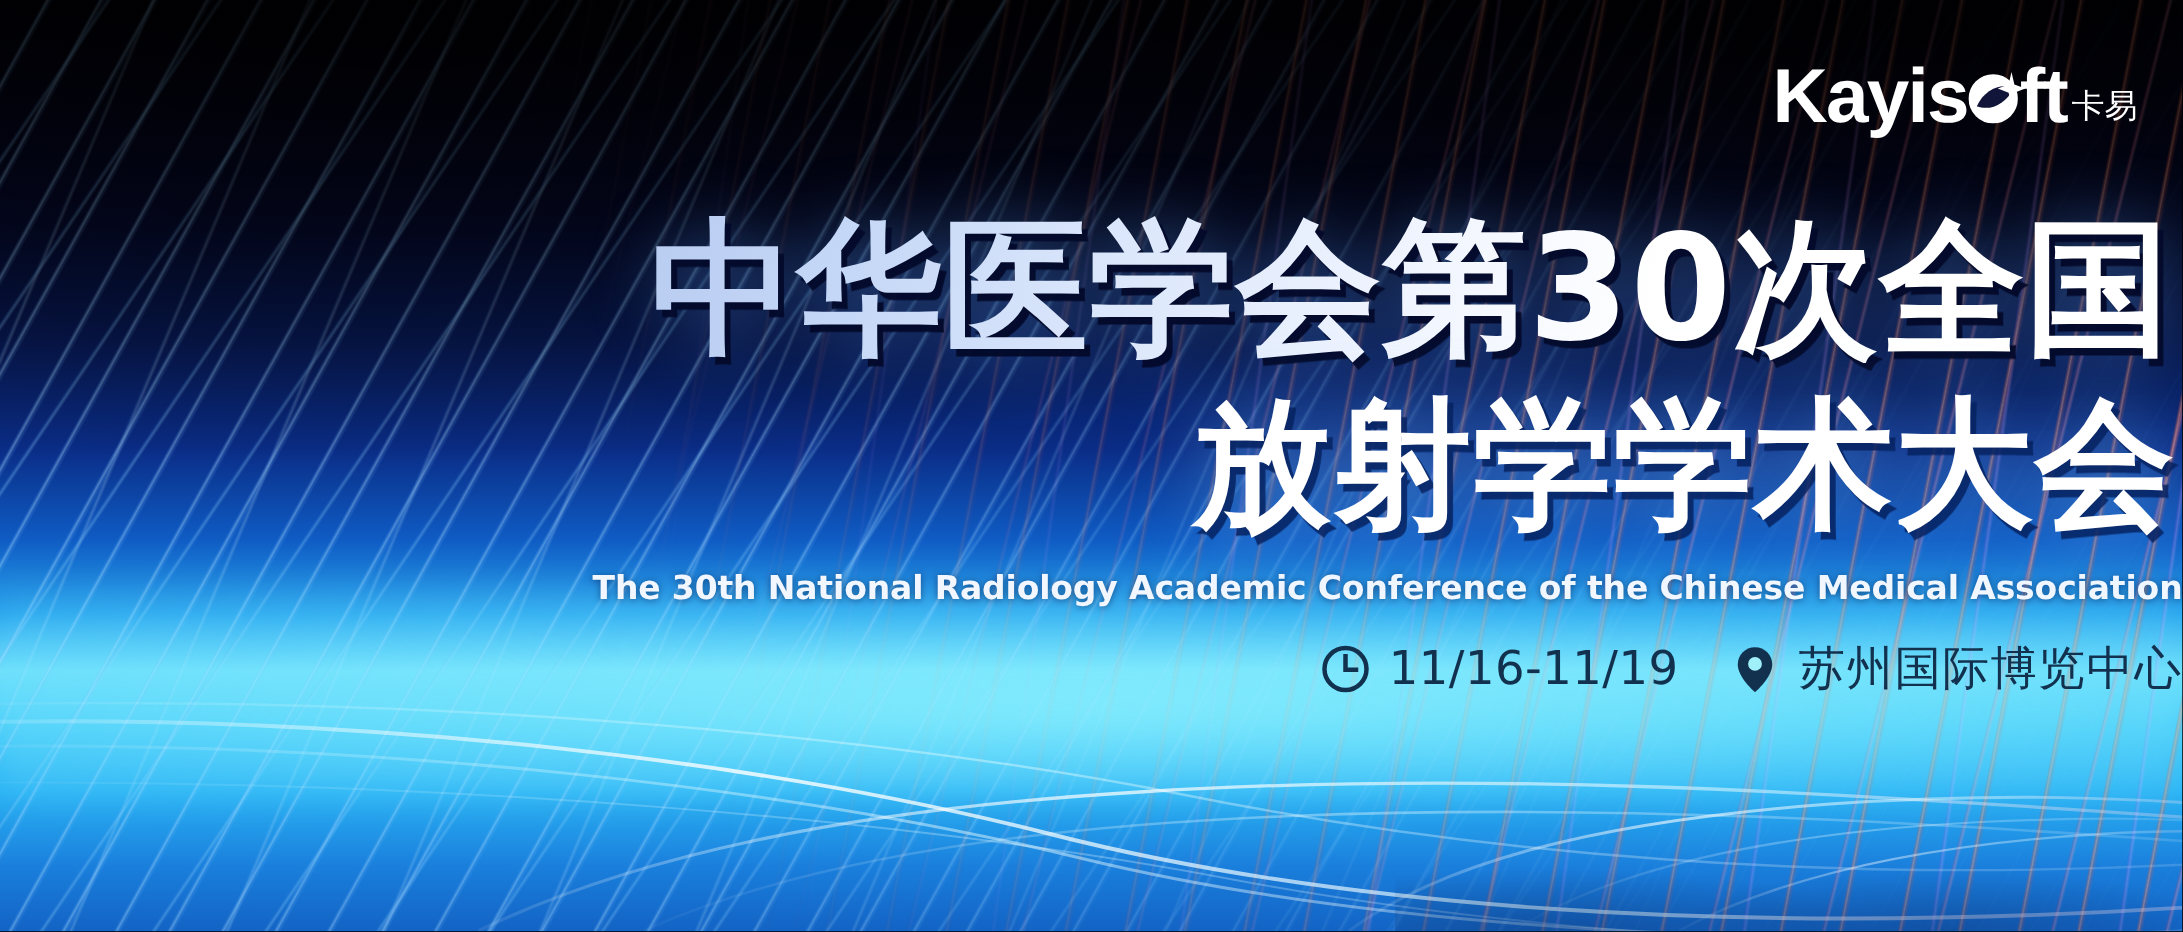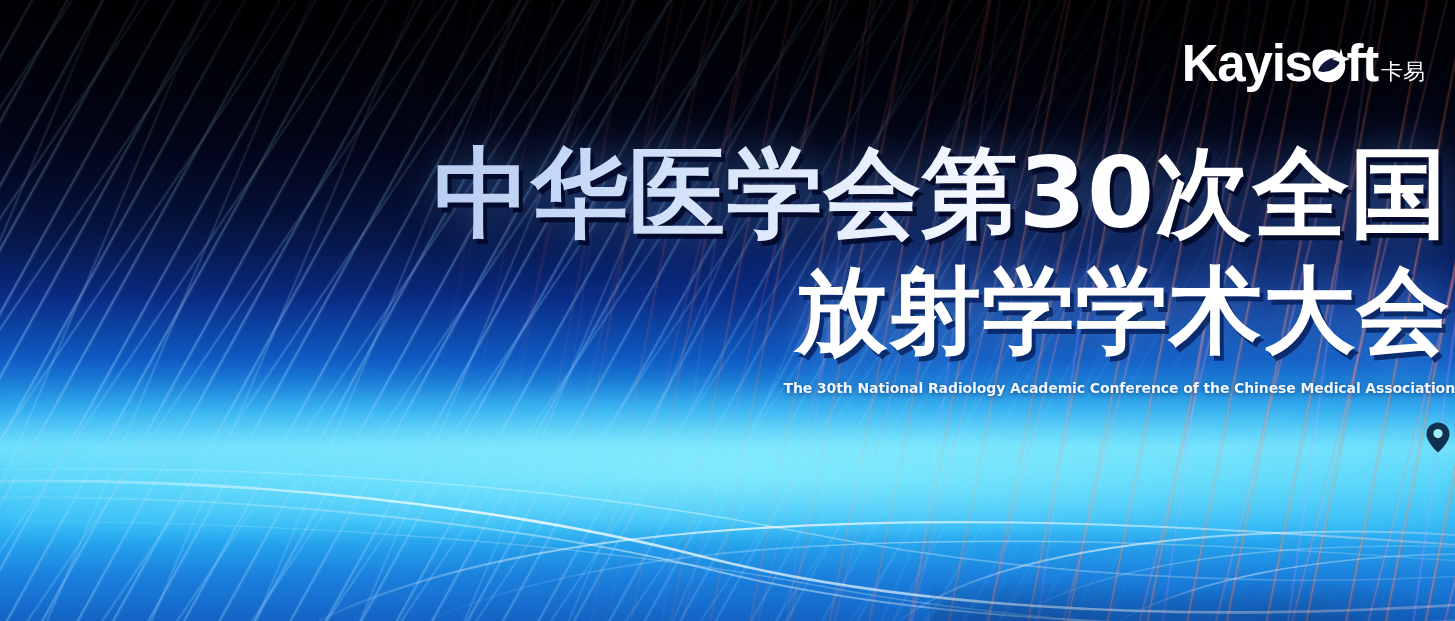--- a/index.html
+++ b/index.html
@@ -177,21 +177,21 @@
     margin-top:22px;
     font-size:94px;
     color:#ffffff;
     filter:drop-shadow(4px 5px 0 rgba(6,34,96,.85)) drop-shadow(0 0 24px rgba(120,200,255,.40));
     transform:scaleX(.985);
   }
 
   .subtitle-en{
     margin-top:22px;
     font-family:"DejaVu Sans","Liberation Sans",sans-serif;
-    font-size:14px; font-weight:600; letter-spacing:-.1px;
+    font-size:22px; font-weight:600; letter-spacing:-.1px;
     color:#f2f7ff; white-space:nowrap;
     text-shadow:0 1px 5px rgba(2,20,70,.55);
   }
 
   .meta-row{
     margin-top:24px;
     display:flex; align-items:center; gap:34px;
     color:#0e2b52;
   }
   .meta-item{ display:flex; align-items:center; gap:12px; }
@@ -264,26 +264,36 @@
   <div class="content">
 
     <div class="title-line title-1">中华医学会第30次全国</div>
 
     <div class="title-line title-2">放射学学术大会</div>
 
     <div class="subtitle-en">The 30th National Radiology Academic Conference of the Chinese Medical Association</div>
 
     <div class="meta-row">
 
+      <div class="meta-item">
+        <span class="meta-icon">
+          <svg viewBox="0 0 34 34" aria-hidden="true">
+            <circle cx="17" cy="17" r="14" fill="none" stroke="#12314f" stroke-width="3"></circle>
+            <path d="M17 8.5 L17 17.5 L24 17.5" fill="none" stroke="#12314f" stroke-width="3" stroke-linecap="square" stroke-linejoin="miter"></path>
+          </svg>
+        </span>
+        <span class="meta-text">11/16-11/19</span>
+      </div>
 
       <div class="meta-item">
         <span class="meta-icon">
           <svg viewBox="0 0 34 34" aria-hidden="true">
             <path d="M17 2.5 C 10.6 2.5 5.5 7.6 5.5 14 C 5.5 22.6 17 32.5 17 32.5
                      C 17 32.5 28.5 22.6 28.5 14 C 28.5 7.6 23.4 2.5 17 2.5 Z" fill="#12314f"></path>
             <circle cx="17" cy="13.6" r="4.6" fill="#9ff0f8"></circle>
           </svg>
         </span>
+        <span class="meta-text cn">苏州国际博览中心</span>
       </div>
 
     </div>
   </div>
 </div>
 
 </body></html>

